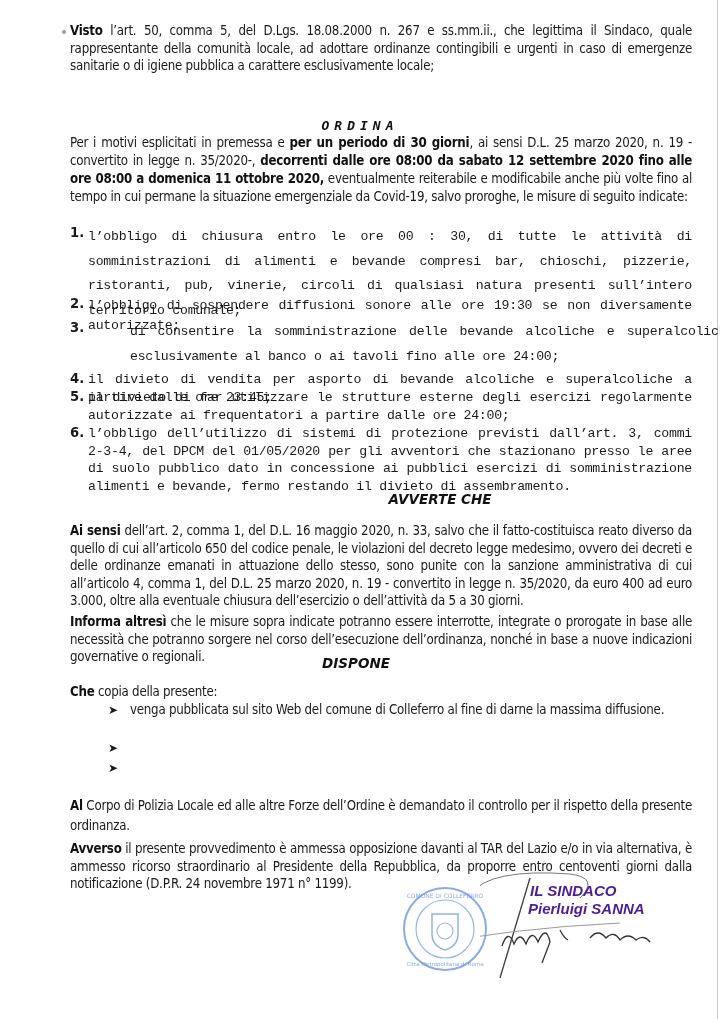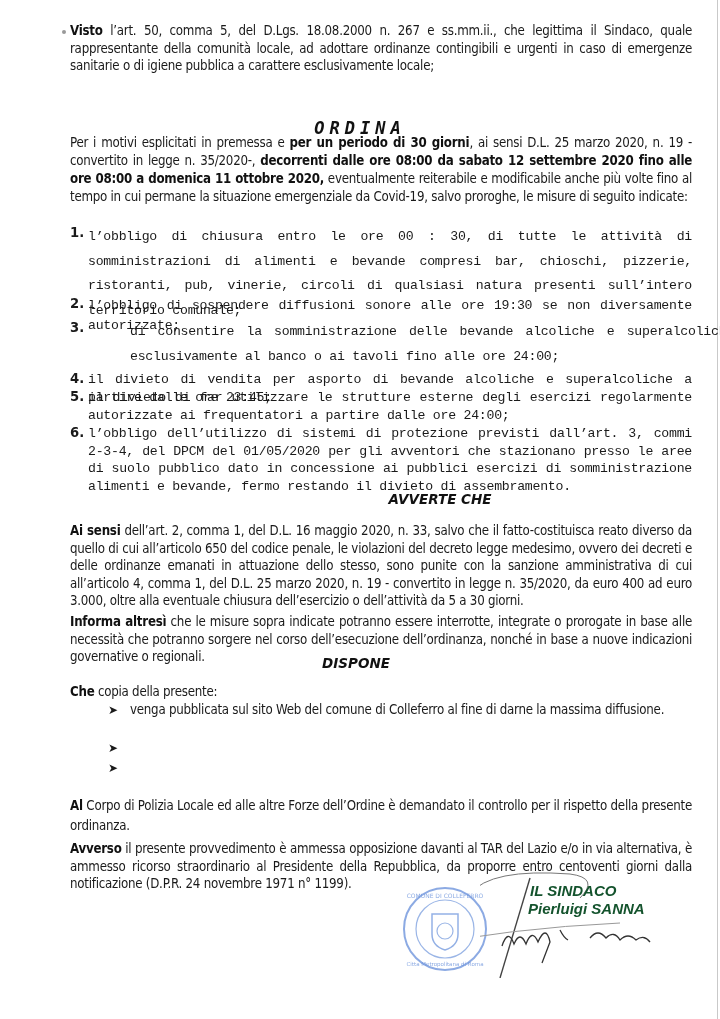--- a/index.html
+++ b/index.html
@@ -5,30 +5,30 @@
   html, body { margin: 0; padding: 0; background: #ffffff; }
   body { width: 720px; height: 1019px; position: relative; overflow: hidden;
          font-family: "DejaVu Sans", sans-serif; color: #1a1a1a; }
   .page { position: absolute; left: 0; top: 0; width: 720px; height: 855px; background: #fff; }
   .edge-right { position: absolute; right: 2px; top: 0; width: 1px; height: 1019px; background: #c9c9c9; }
   .txt { position: absolute; left: 70px; width: 622px; font-size: 13.2px; line-height: 17.5px;
          text-align: justify; letter-spacing: -0.25px; font-family: "DejaVu Sans Condensed","DejaVu Sans", sans-serif; }
   .txt b { font-weight: bold; color: #111; }
   .heading { position: absolute; left: 0; width: 720px; text-align: center; font-weight: bold;
              font-style: italic; font-size: 13.5px; color: #111; }
-  .ordina { letter-spacing: 5px; font-family: "DejaVu Sans Mono", monospace; font-size: 17px; }
+  .ordina { letter-spacing: 5px; font-family: "DejaVu Sans Mono", monospace; font-size: 13px; }
   .bullet-dot { position: absolute; left: 62px; top: 30px; width: 4px; height: 4px; background:#999; border-radius:2px; }
   .num { position: absolute; left: 70px; font-weight: bold; font-size: 13.2px; }
   .item { position: absolute; left: 88px; width: 604px; font-size: 13.2px; text-align: justify;
           letter-spacing: -0.25px; font-family: Liberation Mono, monospace; }
   .arrow { position: absolute; left: 108px; font-size: 12px; }
   .arritem { position: absolute; left: 130px; width: 562px; font-size: 13.2px; line-height: 17.5px;
              text-align: justify; letter-spacing: -0.25px; font-family: "DejaVu Sans Condensed","DejaVu Sans", sans-serif; }
   .sign { position: absolute; left: 530px; font-family: "Liberation Sans", sans-serif; font-weight: bold;
-          font-style: italic; font-size: 15px; color: #14532d; }
+          font-style: italic; font-size: 15px; color: #4c1d95; }
   .stamp { position: absolute; left: 402px; top: 886px; width: 86px; height: 86px; }
   .signature { position: absolute; left: 480px; top: 868px; width: 240px; height: 110px; }
 </style>
 </head>
 <body>
 
 <div class="page">
   <div class="edge-right"></div>
 
   <span class="bullet-dot"></span>

